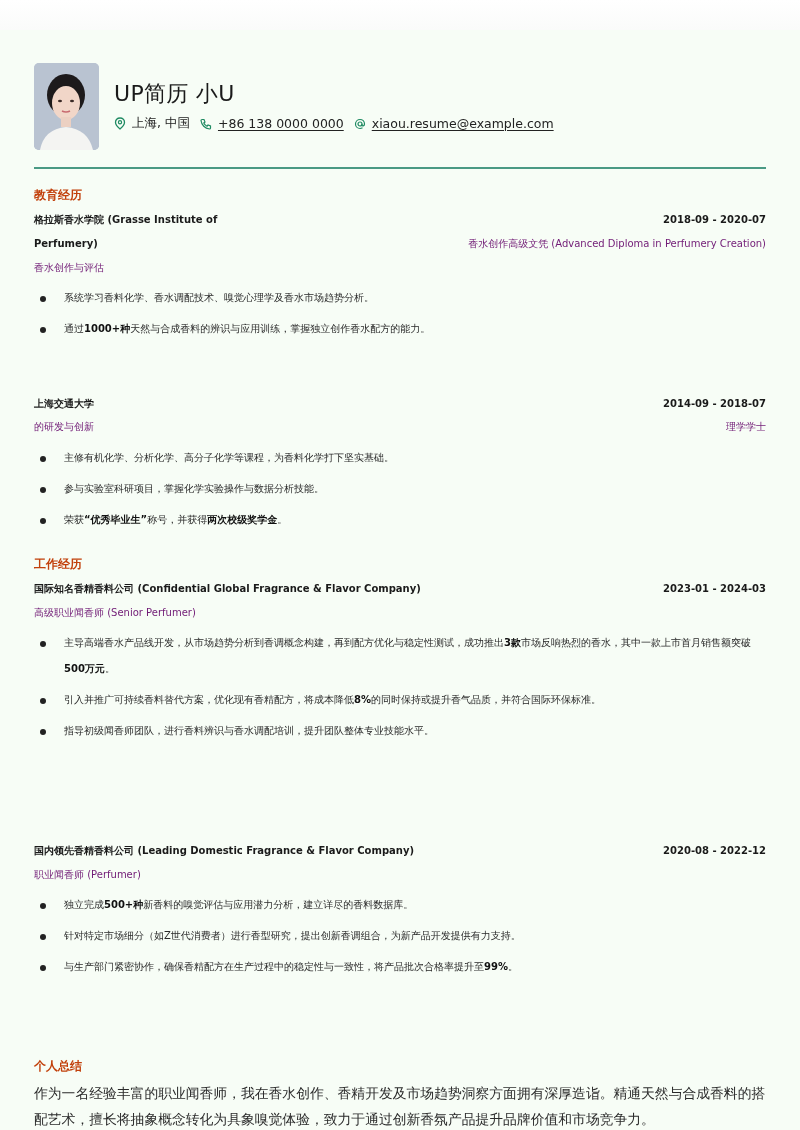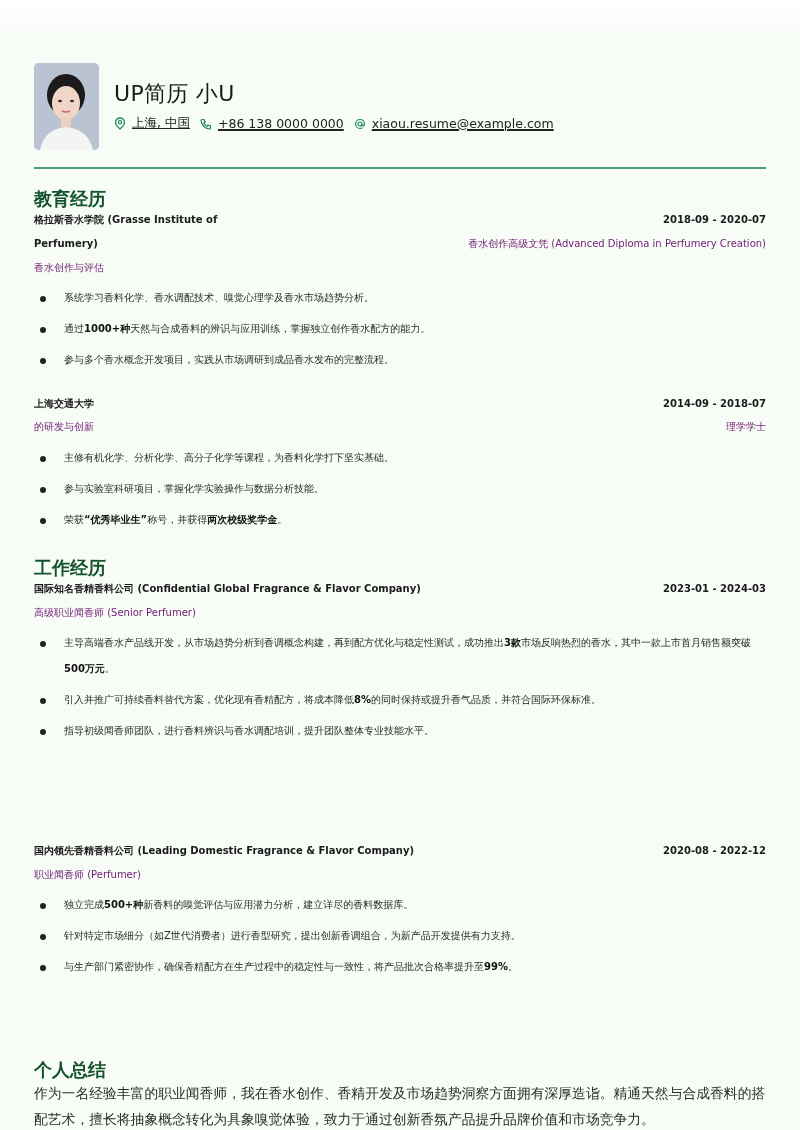--- a/index.html
+++ b/index.html
@@ -24,31 +24,31 @@
     position: absolute; left: 0; top: 0; width: 65px; height: 87px;
     border-radius: 5px; overflow: hidden;
     background: linear-gradient(#c9d0dc, #aab6c6);
   }
   .name {
     position: absolute; left: 80px; top: 16px;
     font-size: 22px; font-weight: 500; color: #1a1a1a; letter-spacing: 0.3px;
   }
   .contacts {
     position: absolute; left: 80px; top: 52px; display: flex; align-items: center;
-    font-size: 12.5px; color: #222; white-space: nowrap; text-decoration: underline;
+    font-size: 12.5px; color: #222; white-space: nowrap;
   }
   .contact { display: flex; align-items: center; margin-right: 10px; }
   .contact svg { margin-right: 6px; }
   .contact .u { text-decoration: underline; text-underline-offset: 2px; }
   .divider {
     position: absolute; left: 0; top: 167px; width: 732px; height: 2px;
     background: #4a9a84;
   }
   .section-title {
-    position: absolute; left: 0; font-size: 18px; font-weight: 700; color: #14532d;
+    position: absolute; left: 0; font-size: 12px; font-weight: 700; color: #c2410c;
   }
   .row {
     position: absolute; left: 0; width: 732px; display: flex; justify-content: space-between;
     font-size: 10px; line-height: 24px;
   }
   .bold { font-weight: 700; color: #1a1a1a; }
   .regular { color: #701a75; font-weight: 400; }
   .bullets { position: absolute; left: 0; width: 732px; list-style: none; }
   .bullets li {
     position: relative; padding-left: 30px; font-size: 10px; line-height: 26px;
@@ -121,21 +121,20 @@
   <div class="row" style="top:232px;">
     <span class="bold">Perfumery)</span>
     <span class="regular">香水创作高级文凭 (Advanced Diploma in Perfumery Creation)</span>
   </div>
   <div class="row" style="top:256px;">
     <span class="regular">香水创作与评估</span>
   </div>
   <ul class="bullets" style="top:285px;">
     <li><span>系统学习香料化学、香水调配技术、嗅觉心理学及香水市场趋势分析。</span></li>
     <li><span>通过</span><b>1000+种</b><span>天然与合成香料的辨识与应用训练，掌握独立创作香水配方的能力。</span></li>
-    <li><span>参与多个香水概念开发项目，实践从市场调研到成品香水发布的完整流程。</span></li>
   </ul>
 
   <div class="row" style="top:392px;">
     <span class="bold">上海交通大学</span>
     <span class="bold">2014-09 - 2018-07</span>
   </div>
   <div class="row" style="top:415px;">
     <span class="regular">的研发与创新</span>
     <span class="regular">理学学士</span>
   </div>

